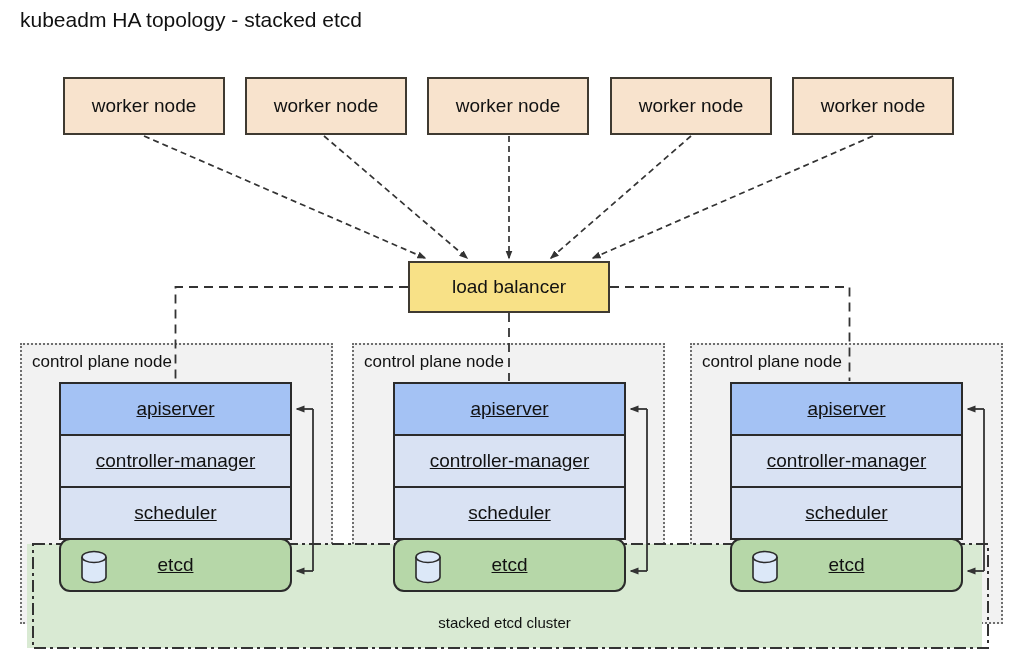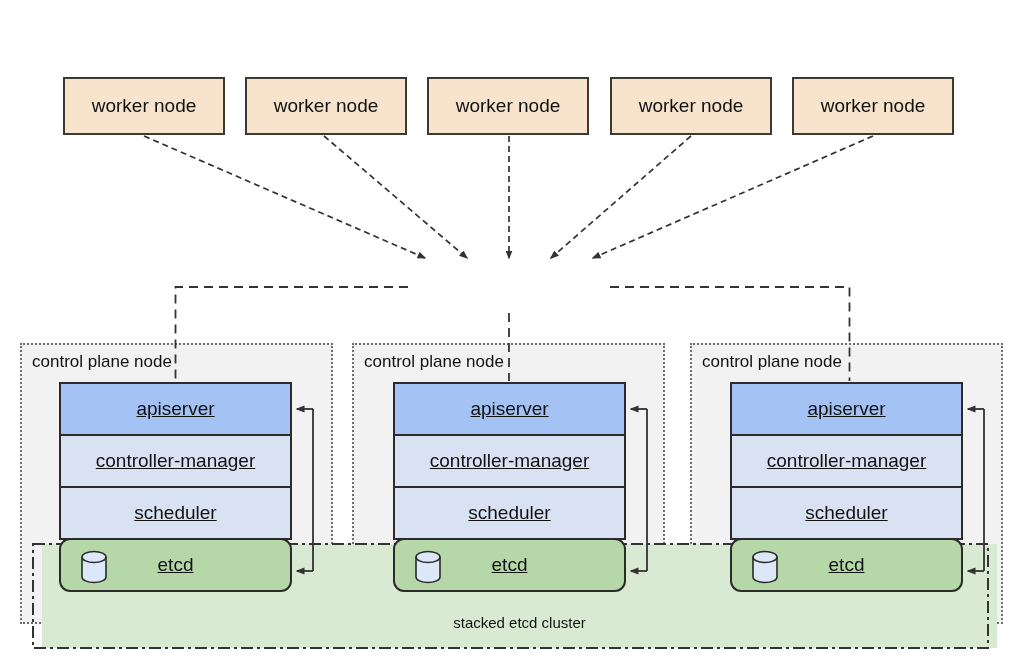--- a/index.html
+++ b/index.html
@@ -18,21 +18,21 @@
     left:408px;top:261px;width:202px;height:52px;z-index:6;
     background:var(--lb-fill);border:2px solid var(--lb-border);
     display:flex;align-items:center;justify-content:center;font-size:19px;
   }
   .cp-node{
     top:343px;width:313px;height:281px;z-index:1;
     background:var(--node-bg);border:2px dotted var(--node-border);
   }
   .cp-label{position:absolute;left:10px;top:7px;font-size:17px;white-space:nowrap;}
   #cluster{
-    left:42px;top:544px;width:955px;height:104px;z-index:2;
+    left:27px;top:544px;width:955px;height:104px;z-index:2;
     background:var(--cluster-fill);
   }
   #cluster-label{position:absolute;left:0;right:0;top:70px;text-align:center;font-size:15px;}
   .stack{top:382px;width:233px;z-index:4;}
   .comp{
     position:relative;height:54px;box-sizing:border-box;
     border:2px solid var(--stack-border);margin-top:-2px;
     display:flex;align-items:center;justify-content:center;font-size:19px;
     background:var(--component-fill);
     text-decoration:underline;
@@ -49,37 +49,41 @@
   .bracket{stroke:var(--line-color);stroke-width:1.8;fill:none;}
   .clusterborder{stroke:var(--line-color);stroke-width:2;fill:none;stroke-dasharray:12 4 3 4;}
   .arrowhead{fill:var(--line-color);}
   .cyl{fill:var(--cylinder-fill);stroke:var(--stack-border);stroke-width:1.6;}
 </style>
 </head>
 <body>
 
 <div id="canvas">
 
+  <div id="title" class="abs">kubeadm HA topology - stacked etcd</div>
 
   <div class="abs worker" style="left:63px">
       <span>worker node</span>
     </div>
   <div class="abs worker" style="left:245px">
       <span>worker node</span>
     </div>
   <div class="abs worker" style="left:427px">
       <span>worker node</span>
     </div>
   <div class="abs worker" style="left:610px">
       <span>worker node</span>
     </div>
   <div class="abs worker" style="left:792px">
       <span>worker node</span>
     </div>
 
+  <div id="lb" class="abs">
+    <span>load balancer</span>
+  </div>
 
   <div class="abs cp-node" style="left:20px">
     <div class="cp-label">control plane node</div>
   </div>
   <div class="abs cp-node" style="left:352px">
     <div class="cp-label">control plane node</div>
   </div>
   <div class="abs cp-node" style="left:690px">
     <div class="cp-label">control plane node</div>
   </div>

